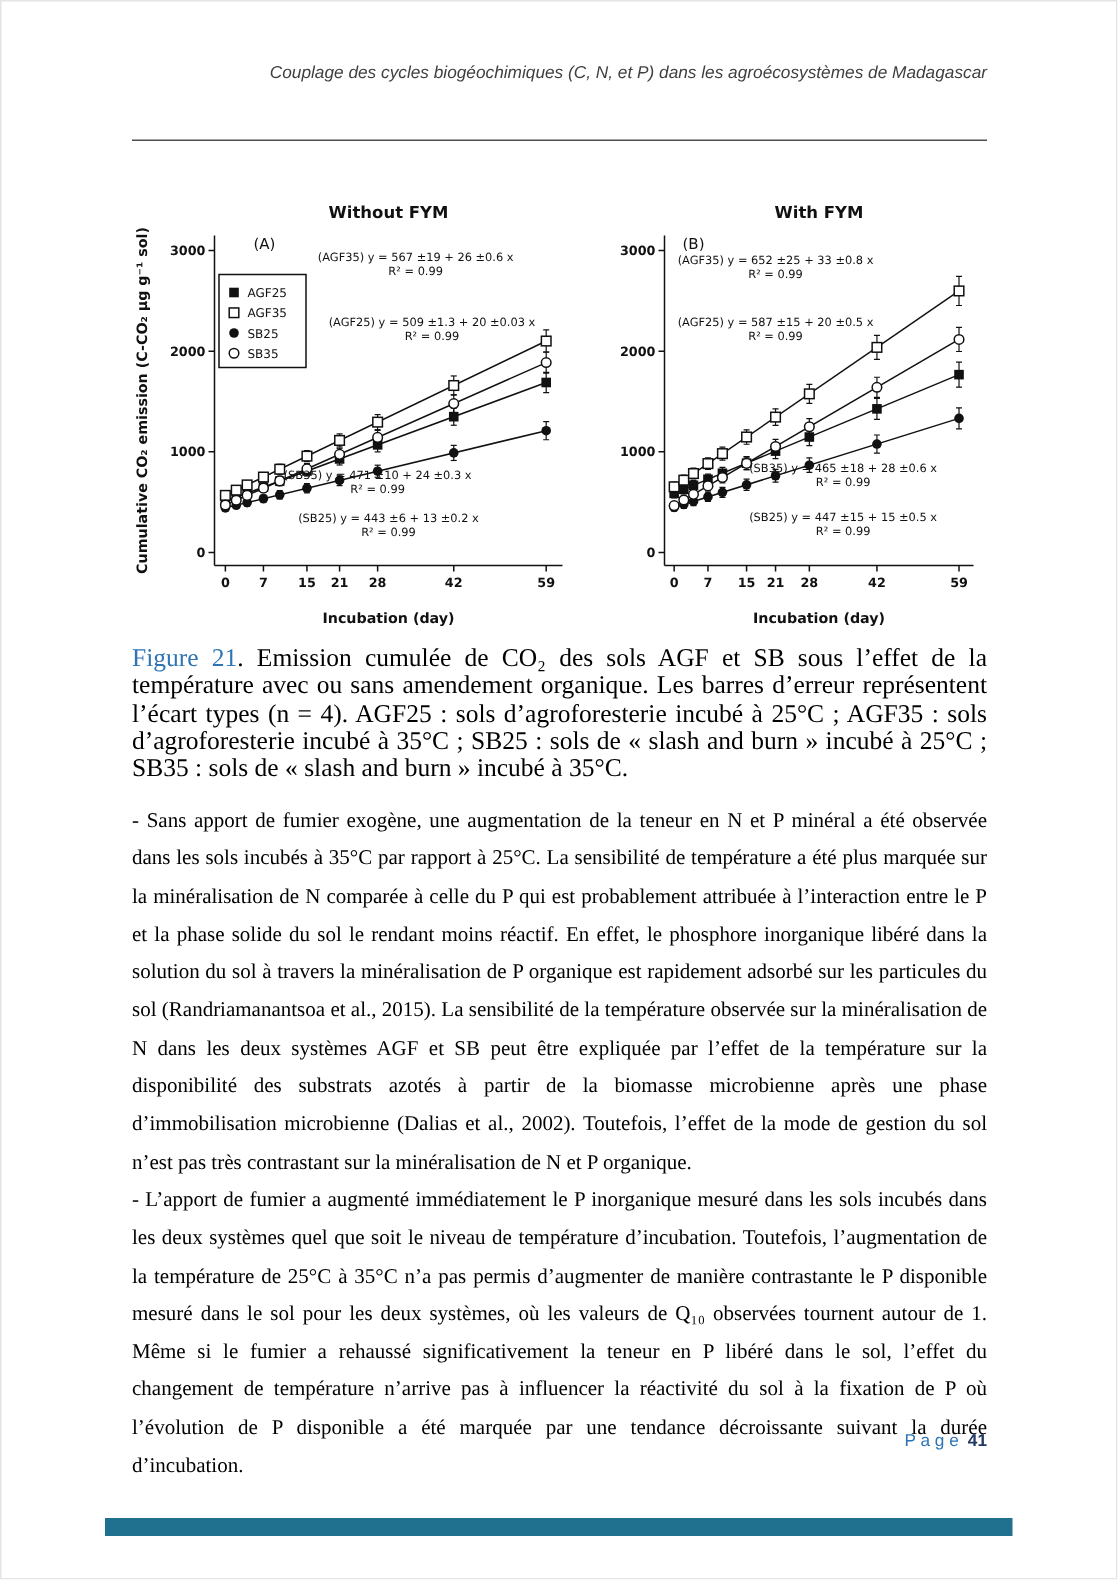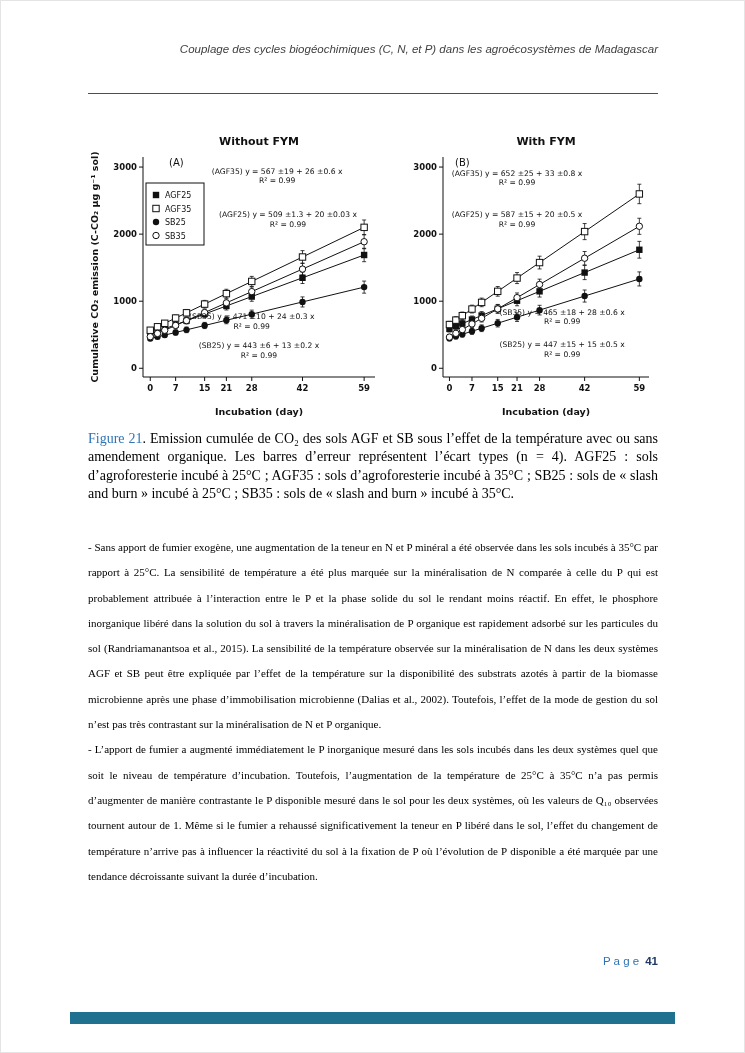--- a/index.html
+++ b/index.html
@@ -13,26 +13,26 @@
     position: absolute; top: 42px; left: 88px; width: 570px; text-align: right;
     font-family: "Liberation Sans", sans-serif; color: var(--header-text, #3f3f3f);
     font-size: 11.5px; line-height: 15.5px;
   }
   .header .l1 { font-style: italic; }
   .header-rule { position: absolute; top: 93px; left: 88px; width: 570px; border-top: 1.2px solid #4d4d4d; }
   .figure { position: absolute; top: 133px; left: 87px; width: 570px; display: flex; gap: 24px; }
   .figure svg { display: block; background: #fff; }
   .caption {
     position: absolute; top: 430px; left: 88px; width: 570px; margin: 0;
-    font-size: 14px; line-height: 18.3px; text-align: justify;
+    font-size: 17px; line-height: 18.3px; text-align: justify;
   }
   .figref { color: var(--figure-ref, #2E74B5); }
   .bodytext {
     position: absolute; top: 535px; left: 88px; width: 570px;
-    font-size: 11px; line-height: 25.3px; text-align: justify;
+    font-size: 14px; line-height: 25.3px; text-align: justify;
   }
   .bodytext p { margin: 0; }
   .footer-text {
     position: absolute; top: 955px; left: 88px; width: 570px; text-align: right;
     font-family: "Liberation Sans", sans-serif; font-size: 11.5px;
   }
   .page-word { color: var(--page-label, #2E74B5); }
   .page-num { color: var(--page-number, #1F3864); font-weight: bold; margin-left: 6px; }
   .footer-bar { position: absolute; top: 1012px; left: 70px; width: 605px; height: 12px; background: var(--footer-bar, #20708F); }
   

